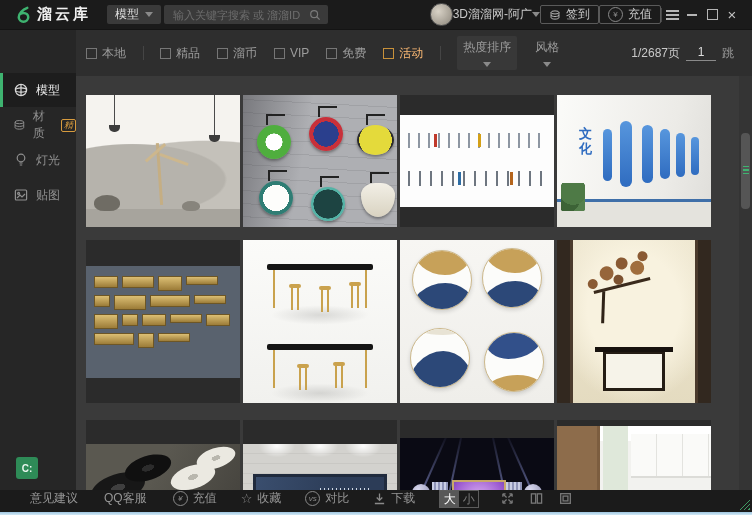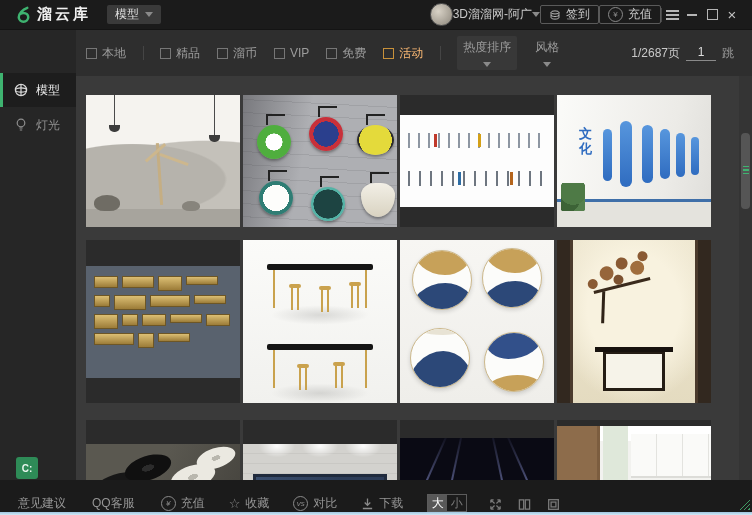--- a/index.html
+++ b/index.html
@@ -208,22 +208,22 @@
   .cabs{position:absolute;right:0;top:8px;width:52%;height:42px;border-bottom:2px solid #dcdcd8;
         background:repeating-linear-gradient(90deg,#fafaf8 0 25px,#e3e3df 25px 26px);}
 
   
   .vtrack{position:absolute;right:0;top:0;bottom:0;width:13px;background:#343434;}
   .vthumb{position:absolute;right:2px;top:57px;width:9px;height:76px;background:#555;border-radius:4px;}
   .vthumb::after{content:"";position:absolute;left:1.5px;right:1.5px;top:33px;height:9px;
     background:repeating-linear-gradient(#3eb370 0 1.5px, rgba(0,0,0,0) 1.5px 3.4px);}
 
   
-  .bb{position:absolute;left:0;right:0;bottom:3px;height:32px;background:#1b1b1b;display:flex;align-items:flex-end;
-      font-size:12px;color:#969696;padding:0 14px 0 18px;box-sizing:border-box;}
+  .bb{position:absolute;left:0;right:0;bottom:3px;height:22px;background:#1b1b1b;display:flex;align-items:flex-start;
+      font-size:12px;color:#969696;padding:0 14px 0 30px;box-sizing:border-box;}
   .bb .lnk{margin-right:26px;}
   .bact{display:flex;align-items:center;gap:5px;margin-right:24px;}
   .bact:first-of-type{margin-left:auto;}
   .icirc{width:13px;height:13px;border:1px solid #8a8a8a;border-radius:50%;font-size:8px;display:flex;
          align-items:center;justify-content:center;color:#8a8a8a;line-height:1;}
   .staric{font-size:13px;color:#8a8a8a;line-height:1;}
   .size{display:flex;border:1px solid #5c5c5c;margin-right:20px;}
   .size span{width:19px;height:16px;display:flex;align-items:center;justify-content:center;}
   .size .on{background:#585858;color:#fff;}
   .size .off{color:#7c7c7c;}
@@ -242,20 +242,27 @@
   <div class="tb">
     <div class="logo">
       <svg width="19" height="19" viewBox="0 0 20 20">
         <path d="M14 3c-5 2-9 6-9 10a5 4.6 0 0 0 10 0c0-2.6-2-4.6-5-4.6-1.5 0-2.7.5-3.5 1.2" stroke="#3eb370" stroke-width="2.6" fill="none" stroke-linecap="round"></path>
       </svg>
       <b>溜云库</b>
     </div>
     <div class="cat">
       <span>模型</span>
       <i class="caret"></i>
+    </div>
+    <div class="search">
+      <input type="text" placeholder="输入关键字搜索 或 溜溜ID" style="">
+      <svg width="12" height="12" viewBox="0 0 14 14">
+        <circle cx="6" cy="6" r="4" stroke="#7a7a7a" fill="none" stroke-width="1.4"></circle>
+        <path d="M9 9l3.4 3.4" stroke="#7a7a7a" stroke-width="1.4"></path>
+      </svg>
     </div>
     <div class="tbr">
       <span class="ava"></span>
       <span class="uname">3D溜溜网-阿广</span>
       <i class="caret"></i>
       <button class="tbtn">
         <svg width="12" height="12" viewBox="0 0 14 14">
           <ellipse cx="7" cy="4" rx="4.6" ry="1.8" stroke="#bbb" fill="none" stroke-width="1.1"></ellipse>
           <path d="M2.4 4v3c0 1 2 1.8 4.6 1.8S11.6 8 11.6 7V4M2.4 7v3c0 1 2 1.8 4.6 1.8s4.6-.8 4.6-1.8V7" stroke="#bbb" fill="none" stroke-width="1.1"></path>
         </svg>
@@ -283,24 +290,40 @@
     <div class="sbi act">
       <svg width="16" height="16" viewBox="0 0 16 16">
         <circle cx="8" cy="8" r="5.6"></circle>
           <ellipse cx="8" cy="8" rx="5.6" ry="2.2"></ellipse>
           <path d="M8 2.4v11.2"></path>
       </svg>
       <span>模型</span>
     </div>
     <div class="sbi">
       <svg width="16" height="16" viewBox="0 0 16 16">
+        <ellipse cx="8" cy="4.4" rx="5.4" ry="2"></ellipse>
+        <path d="M2.6 4.4v3.4c0 1.1 2.4 2 5.4 2s5.4-.9 5.4-2V4.4M2.6 7.8v3.4c0 1.1 2.4 2 5.4 2s5.4-.9 5.4-2V7.8"></path>
+      </svg>
+      <span>材质</span>
+      <i class="badge">精</i>
+    </div>
+    <div class="sbi">
+      <svg width="16" height="16" viewBox="0 0 16 16">
         <circle cx="8" cy="6" r="3.8"></circle>
           <path d="M6.4 11h3.2M6.8 13h2.4"></path>
       </svg>
       <span>灯光</span>
+    </div>
+    <div class="sbi">
+      <svg width="16" height="16" viewBox="0 0 16 16">
+        <rect x="2.4" y="3" width="11.2" height="10" rx="1"></rect>
+          <circle cx="5.6" cy="6.4" r="1"></circle>
+          <path d="M4 11l3-3 2 2 3-3"></path>
+      </svg>
+      <span>贴图</span>
     </div>
     <div class="cdrive">C:</div>
   </div>
 
   <div class="fb">
     <span class="ck">
         <i class="box"></i>
         <span>本地</span>
       </span>
     <i class="fsep"></i>

